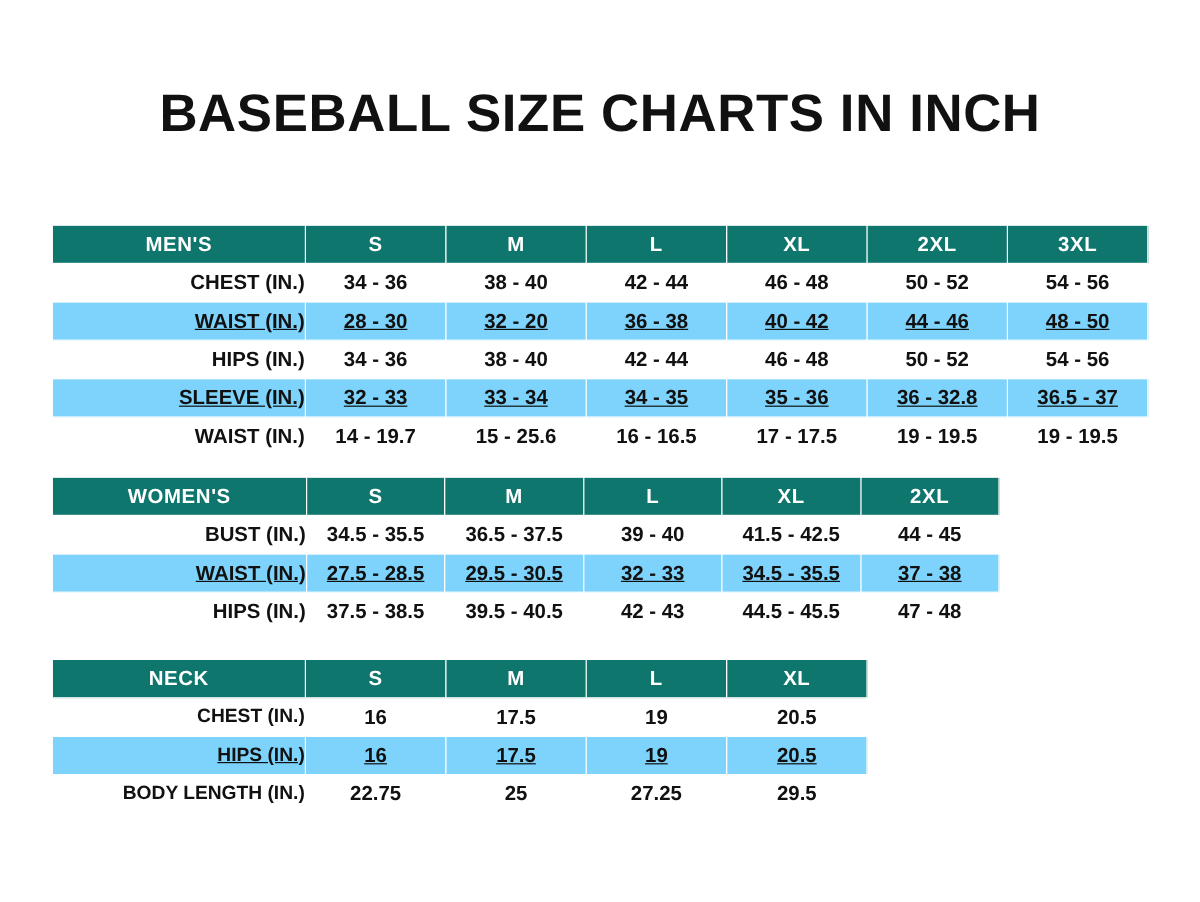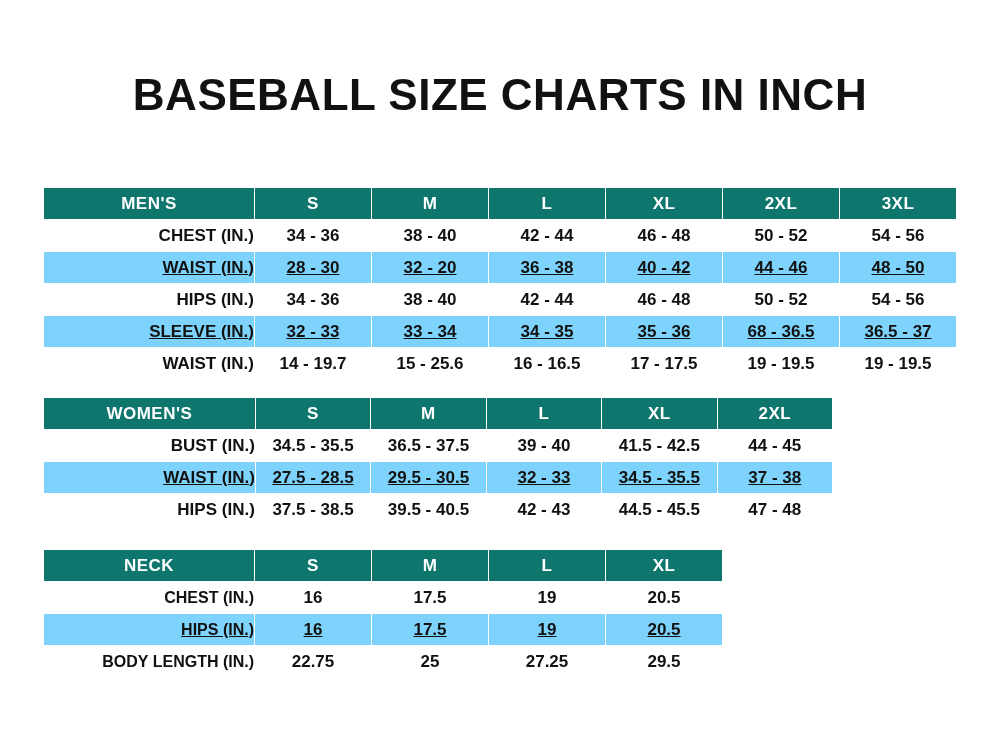--- a/index.html
+++ b/index.html
@@ -142,21 +142,21 @@
         <td>46 - 48</td>
         <td>50 - 52</td>
         <td>54 - 56</td>
       </tr>
       <tr class="alt">
         <td class="rowlabel">SLEEVE (IN.)</td>
         <td>32 - 33</td>
         <td>33 - 34</td>
         <td>34 - 35</td>
         <td>35 - 36</td>
-        <td>68 - 36.5</td>
+        <td>36 - 32.8</td>
         <td>36.5 - 37</td>
       </tr>
       <tr>
         <td class="rowlabel">WAIST (IN.)</td>
         <td>14 - 19.7</td>
         <td>15 - 25.6</td>
         <td>16 - 16.5</td>
         <td>17 - 17.5</td>
         <td>19 - 19.5</td>
         <td>19 - 19.5</td>

